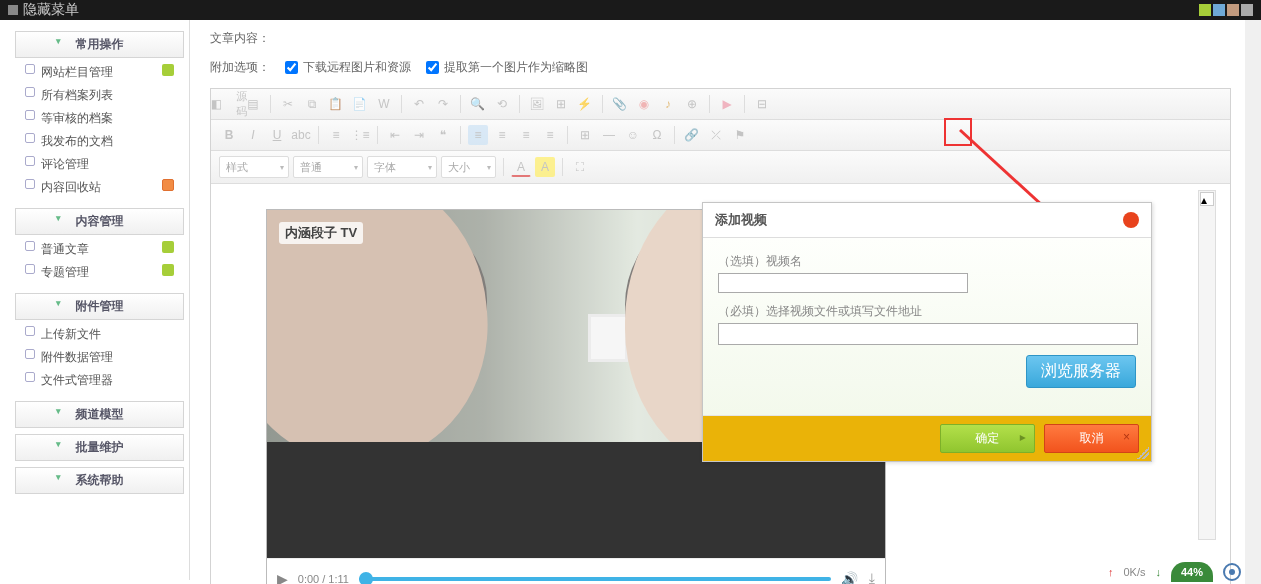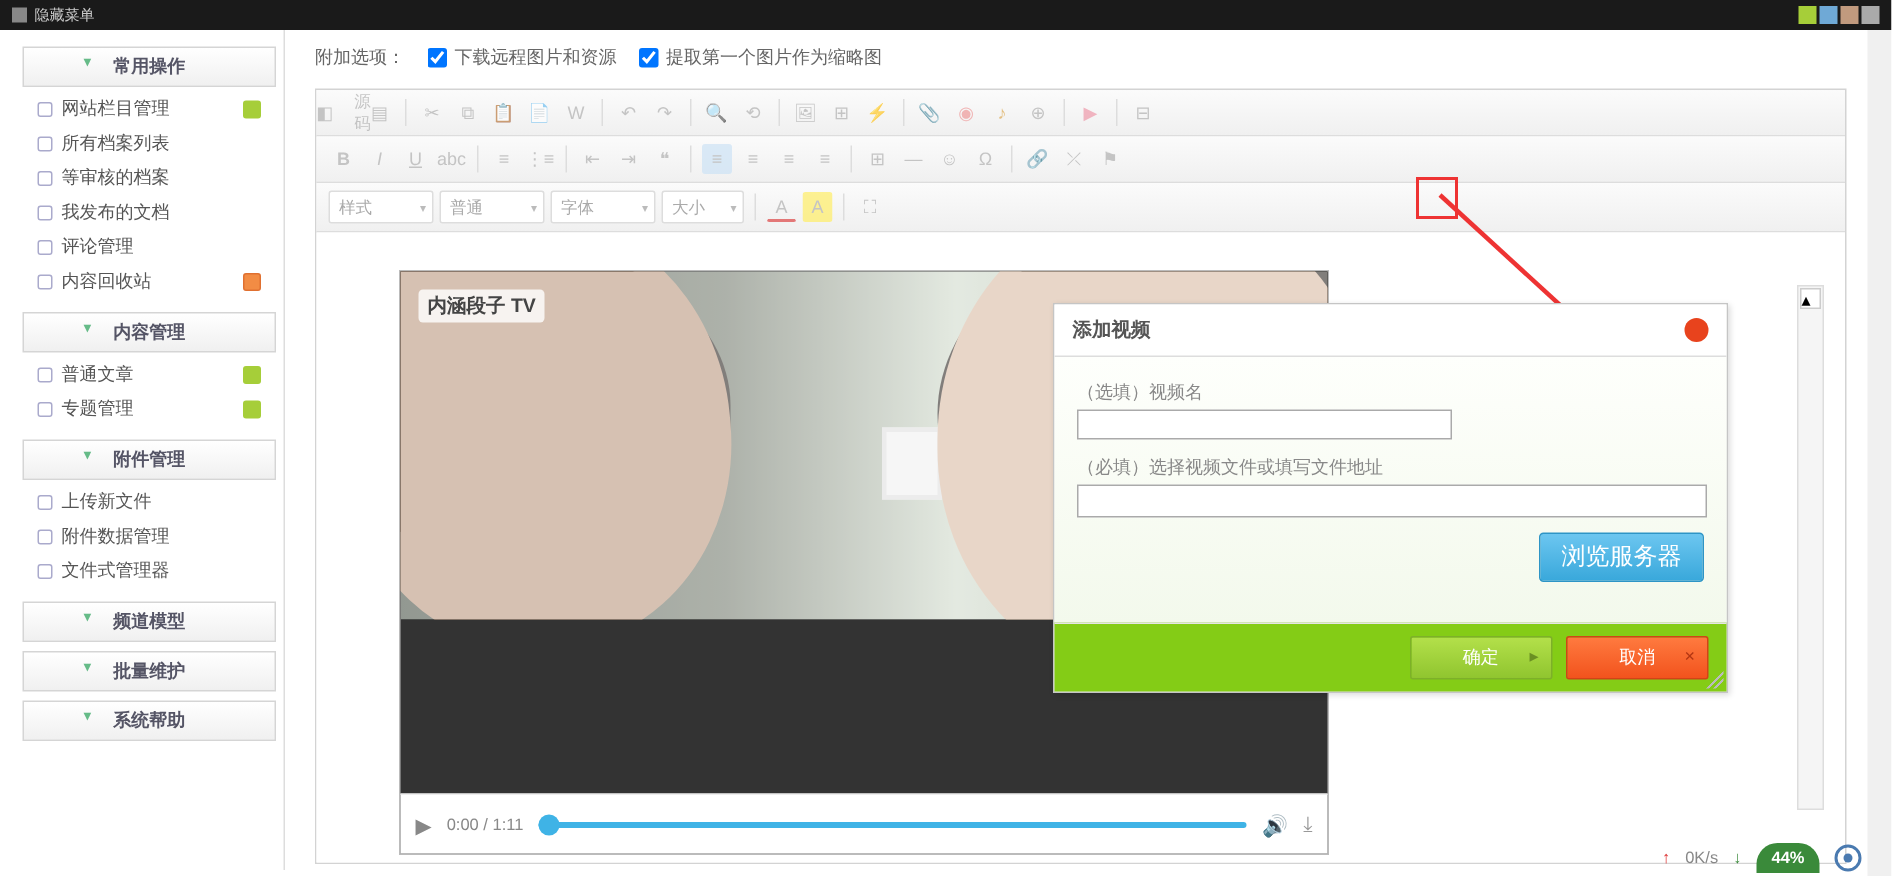--- a/index.html
+++ b/index.html
@@ -1,36 +1,36 @@
 <!DOCTYPE html>
 <html><head>
 <meta charset="utf-8">
 <style>
 * { box-sizing: border-box; margin: 0; padding: 0; }
 body { font-family: "Microsoft YaHei", Arial, sans-serif; font-size: 12px; background: #fff; width: 1261px; height: 584px; overflow: hidden; position: relative; }
 
 
 .titlebar { background: #1a1a1a; height: 20px; color: #ccc; padding: 2px 8px; display: flex; align-items: center; }
 .titlebar .icon-sq { width: 10px; height: 10px; background: #888; margin-right: 5px; }
-.titlebar .title { flex: 1; font-size: 10px; }
+.titlebar .title { flex: 1; font-size: 14px; }
 .win-controls { display: flex; gap: 2px; }
 .win-controls span { width: 12px; height: 12px; display: inline-block; }
 .wc1 { background: #a6ce39; } .wc2 { background: #6fa9d6; } .wc3 { background: #c19a7e; } .wc4 { background: #aaa; }
 
 .main-layout { display: flex; height: 560px; }
 
 
 .left-strip { width: 10px; background: #fff;  }
 
 
 .sidebar { width: 180px; border-right: 1px solid #ddd; background: #fff; padding: 5px 5px 5px 5px; }
 .side-section-hdr { background: linear-gradient(#fff,#f0f0f0); border: 1px solid #d5d5d5; padding: 4px 0; text-align: center; font-weight: bold; color: #556; font-size: 12px; margin-top: 6px; position: relative; cursor: pointer;}
 .side-section-hdr::before { content: "▾"; color: #6b8; position: absolute; left: 40px; font-size: 9px;}
 .side-list { list-style: none; padding: 3px 0 3px 10px; }
-.side-list li { display: flex; align-items: center; padding: 3px 0; color: #555; cursor: pointer;}
+.side-list li { display: flex; padding: 3px 0; color: #555; cursor: pointer;}
 .side-list li .dot { width: 10px; height: 10px; border: 1px solid #aac; border-radius: 2px; margin-right: 6px; background: #fff;}
 .side-list li .tail { margin-left: auto; margin-right: 10px; width: 12px; height: 12px; }
 .tail-green { background: #a6ce39; border-radius: 2px;}
 .tail-orange { background: #f28c44; border-radius: 2px; border: 1px solid #e07030;}
 
 
 .vscroll { position: absolute; right: 0; top: 20px; bottom: 0; width: 16px; background: #f0f0f0; }
 .vscroll-editor { position: absolute; right: 6px; top: 180px; width: 18px; height: 360px; background:#f5f5f5; border:1px solid #ddd;}
 .vscroll-editor .thumb-up { width: 14px; height: 14px; border:1px solid #ccc; margin:1px auto; background:#fff;}
 
@@ -76,21 +76,21 @@
 .dlg-hdr { padding: 8px 12px; border-bottom: 1px solid #ddd; display: flex; align-items: center; background:#fff;}
 .dlg-hdr .title { font-weight: bold; color: #555; font-size: 13px;}
 .dlg-hdr .close { margin-left: auto; width: 16px; height: 16px; background: #e8431d; border-radius: 50%; }
 .dlg-body { padding: 15px 15px 10px 15px; background: linear-gradient(#fefffc,#f3f9ec);}
 .dlg-lbl { color: #888; font-size: 12px; margin-bottom: 3px;}
 .dlg-inp { width: 250px; height: 20px; border: 1px solid #aaa; background: #fff; margin-bottom: 10px;}
 .dlg-inp.wide { width: 420px; height: 22px;}
 .dlg-browse { float: right; background: linear-gradient(#6cc6f0,#39a8db); color: #fff; border: 1px solid #2e95c6; padding: 5px 14px; border-radius: 3px; font-size: 16px; cursor: pointer;}
 .dlg-body::after { content:""; display:block; clear:both;}
 .dlg-spacer { height: 50px; }
-.dlg-ftr { padding: 8px 12px; text-align: right; border-top: 1px solid #e5e5e5; background: #84cc16; position: relative;}
+.dlg-ftr { padding: 8px 12px; text-align: right; border-top: 1px solid #e5e5e5; background: #eab308; position: relative;}
 .dlg-btn { display: inline-block; width: 95px; padding: 5px 0; color: #fff; font-size: 12px; text-align: center; border-radius: 2px; margin-left: 6px; cursor: pointer; position: relative;}
 .dlg-btn.ok { background: linear-gradient(#b3e04a,#90c52f); border:1px solid #7db029;}
 .dlg-btn.ok::after { content:"▸"; position:absolute; right:8px; color:#6a9023;}
 .dlg-btn.cancel { background: linear-gradient(#ff7a3f,#f2531d); border:1px solid #d24317;}
 .dlg-btn.cancel::after { content:"×"; position:absolute; right:8px; color:#b33612;}
 .dlg-resize { position:absolute; right:2px; bottom:2px; width:12px; height:12px; background:
   linear-gradient(135deg, transparent 50%, #bbb 50%, #bbb 60%, transparent 60%, transparent 70%, #bbb 70%, #bbb 80%, transparent 80%);}
 
 
 .tray { position: absolute; right: 20px; bottom: 2px; display: flex; align-items: center; gap: 10px; color:#888; font-size:11px;}
@@ -181,20 +181,23 @@
           <span>文件式管理器</span>
         </li>
     </ul>
 
     <div class="side-section-hdr">频道模型</div>
     <div class="side-section-hdr">批量维护</div>
     <div class="side-section-hdr">系统帮助</div>
   </div>
 
   <div class="content">
+    <div class="row">
+      <span class="label">文章内容：</span>
+    </div>
     <div class="row">
       <span class="label">附加选项：</span>
       <input type="checkbox" class="chk" checked="" style="">
       <span style="margin-right:15px;">下载远程图片和资源</span>
       <input type="checkbox" class="chk" checked="" style="">
       <span>提取第一个图片作为缩略图</span>
     </div>
 
     <div class="editor">
 

